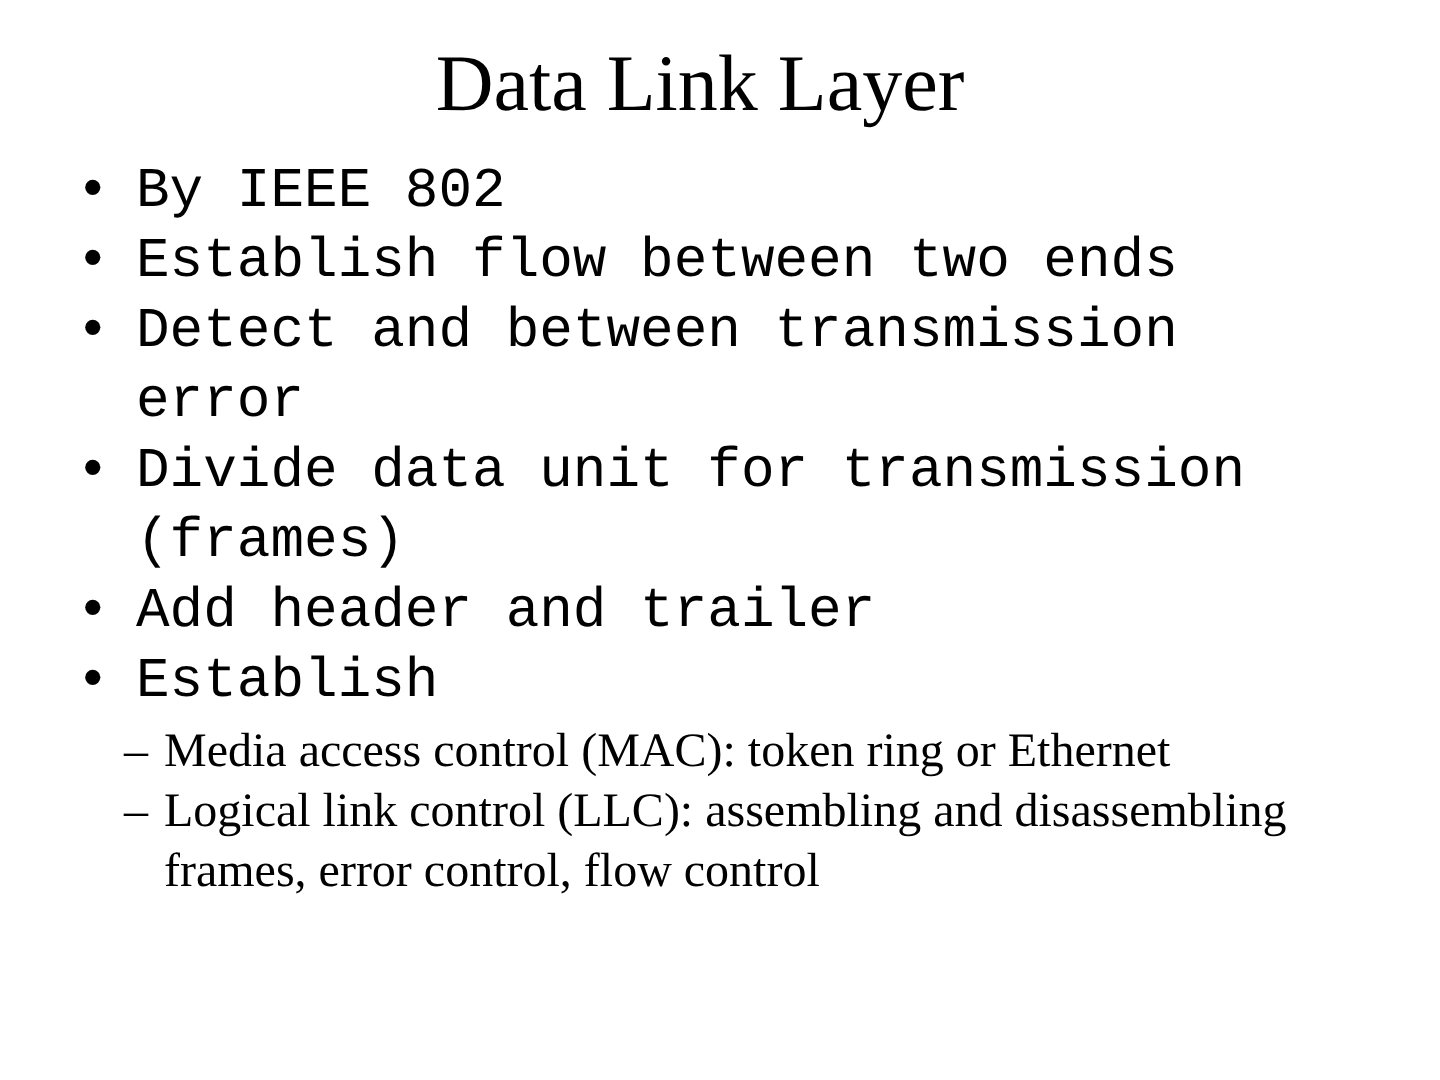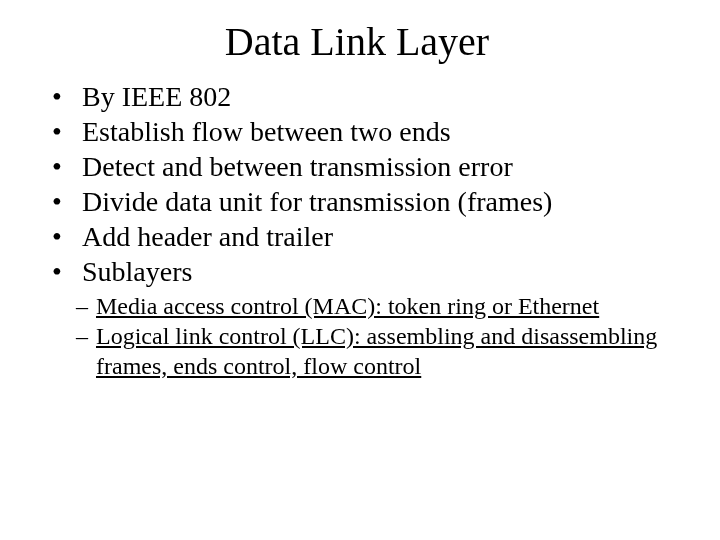--- a/index.html
+++ b/index.html
@@ -8,77 +8,77 @@
     width: 720px;
     height: 540px;
     background: #ffffff;
     font-family: "Times New Roman", Times, serif;
     color: #000000;
   }
   .slide {
     box-sizing: border-box;
     width: 720px;
     height: 540px;
-    padding: 18px 48px 0 42px;
+    padding: 18px 48px 0 28px;
   }
   .title {
     text-align: center;
     font-size: 40px;
     font-weight: normal;
     margin: 0 0 14px 0;
   }
   ul.top {
     list-style: none;
     margin: 0;
     padding: 0 0 0 10px;
     font-size: 28px;
     line-height: 1.25;
   }
   ul.top > li {
     position: relative;
     padding-left: 30px;
     margin: 0;
+    font-family: Liberation Mono, monospace;
   }
   ul.top > li::before {
     content: "•";
     position: absolute;
     left: 0;
     top: 0;
     font-size: 28px;
   }
   ul.sub {
     list-style: none;
     margin: 2px 0 0 0;
     padding: 0 0 0 34px;
     font-size: 24px;
     line-height: 1.25;
   }
   ul.sub > li {
     position: relative;
     padding-left: 20px;
     margin: 0;
-    text-decoration: underline;
   }
   ul.sub > li::before {
     content: "–";
     position: absolute;
     left: 0;
     top: 0;
   }
 </style>
 </head>
 <body>
 
 <div class="slide">
   <h1 class="title">Data Link Layer</h1>
   <ul class="top">
     <li><span>By IEEE 802</span></li>
     <li><span>Establish flow between two ends</span></li>
     <li><span>Detect and between transmission error</span></li>
     <li><span>Divide data unit for transmission (frames)</span></li>
     <li><span>Add header and trailer</span></li>
-    <li><span>Sublayers</span></li>
+    <li><span>Establish</span></li>
   </ul>
   <ul class="sub">
     <li><span>Media access control (MAC): token ring or Ethernet</span></li>
-    <li><span>Logical link control (LLC): assembling and disassembling frames, ends control, flow control</span></li>
+    <li><span>Logical link control (LLC): assembling and disassembling frames, error control, flow control</span></li>
   </ul>
 </div>
 
 </body></html>

